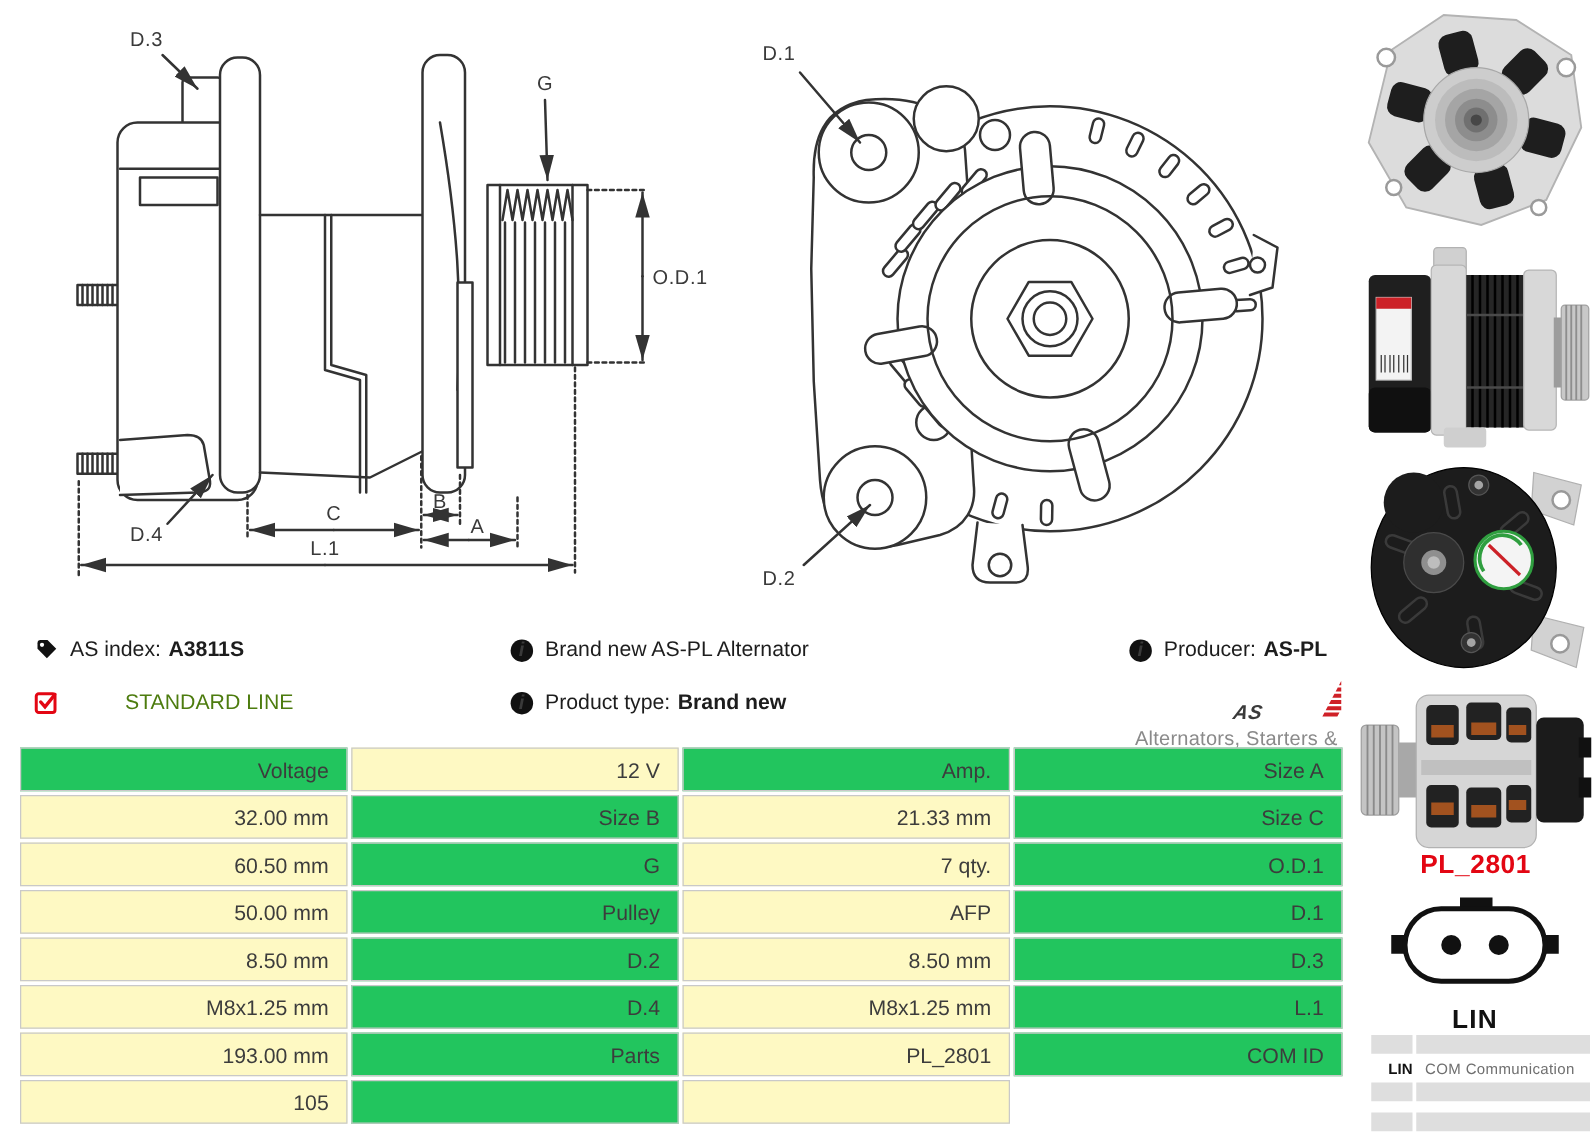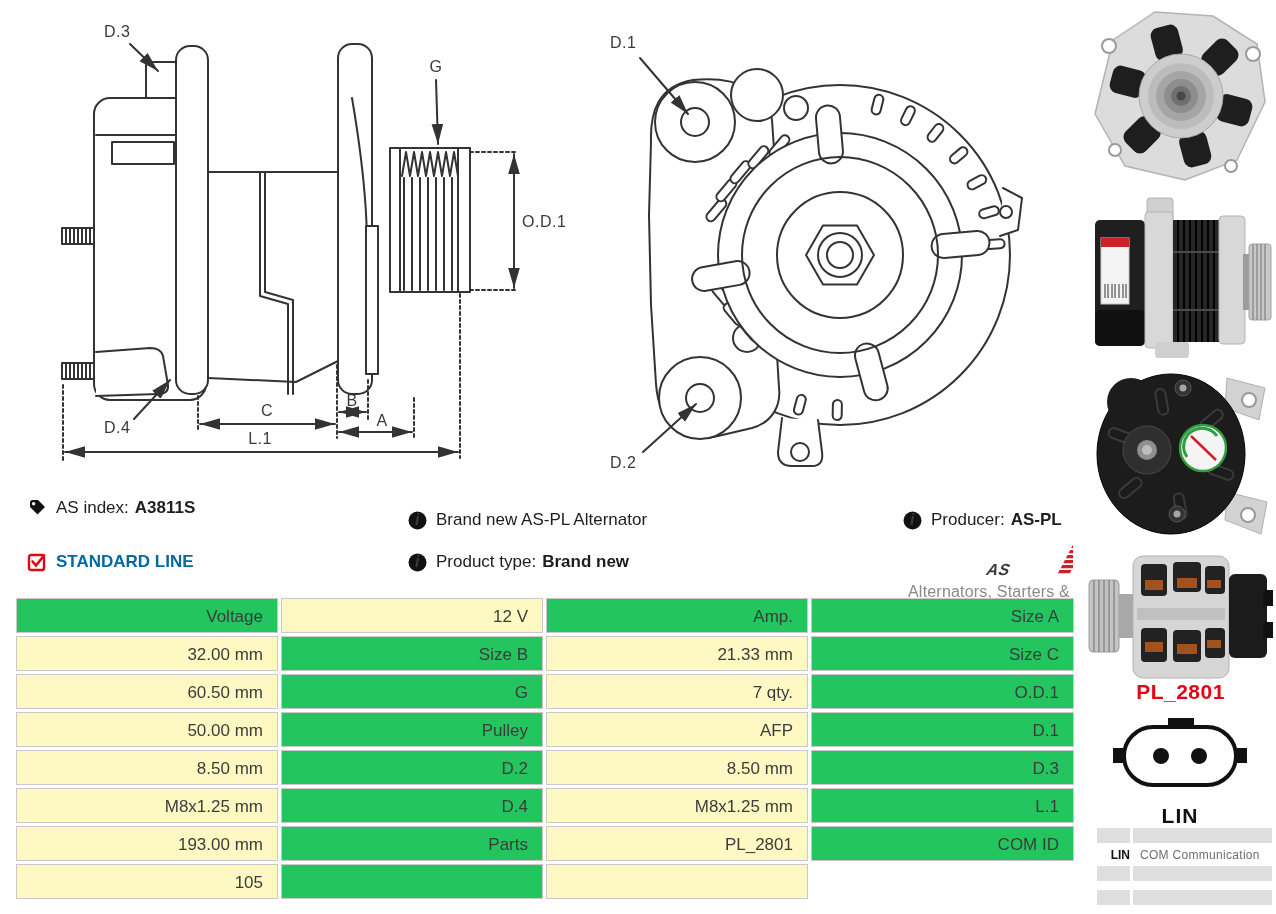--- a/index.html
+++ b/index.html
@@ -5,21 +5,21 @@
   html,body{margin:0;padding:0;background:#fff;}
   #app{position:relative;width:1276px;height:914px;background:#fff;overflow:hidden;
        font-family:"Liberation Sans",sans-serif;color:#222;}
   .abs{position:absolute;}
   svg text{font-family:"Liberation Sans",sans-serif;fill:#3a3a3a;font-size:16px;letter-spacing:0.5px;}
   .draw *{vector-effect:non-scaling-stroke;}
   
   .inforow{position:absolute;height:22px;display:flex;align-items:center;font-size:17px;color:#1d1d1d;}
   .inforow .ic{margin-right:9px;display:inline-flex;}
   .b{font-weight:bold;}
-  .red{color:#0369a1;font-weight:bold;}
+  .red{color:#4d7c0f;font-weight:normal;margin-left:44px;}
   .gap{width:6px;display:inline-block;}
   
   #spec{position:absolute;left:16px;top:598px;width:1057px;
         display:grid;grid-template-columns:262px 262px 262px 263px;gap:3px;}
   .tl,.tv{height:35px;line-height:35px;border:1px solid #c9c9c9;font-size:17px;
           text-align:right;padding-right:14px;box-sizing:border-box;color:#3c3c3c;}
   .tl{background:#22c55e;}
   .tv{background:#fef9c3;}
   
   #plug-code{position:absolute;left:1085px;top:680px;width:191px;text-align:center;
@@ -199,21 +199,21 @@
     <circle cx="840" cy="255" r="22" fill="#fff"></circle>
     <circle cx="840" cy="255" r="13" fill="#fff"></circle>
 
     <text x="610" y="48" stroke="none" fill="#3a3a3a">D.1</text>
     <path d="M640,58 L688,114" marker-end="url(#ahF)"></path>
 
     <text x="610" y="468" stroke="none" fill="#3a3a3a">D.2</text>
     <path d="M643,452 L696,404" marker-end="url(#ahF)"></path>
   </svg>
 
-  <div class="inforow" style="left:27px;top:497px;">
+  <div class="inforow" style="left:27px;top:509px;">
     <span class="ic">
       <svg width="20" height="20" viewBox="0 0 20 20">
         <path d="M11,2 L18,9 L10.5,16.5 L3,9 L3,4.5 Q3,2 5.5,2 Z" fill="#111"></path>
         <circle cx="6.6" cy="5.8" r="1.7" fill="#fff"></circle>
       </svg>
     </span>
     <span>AS index:</span>
     <span class="gap"></span>
     <span class="b">A3811S</span>
   </div>

